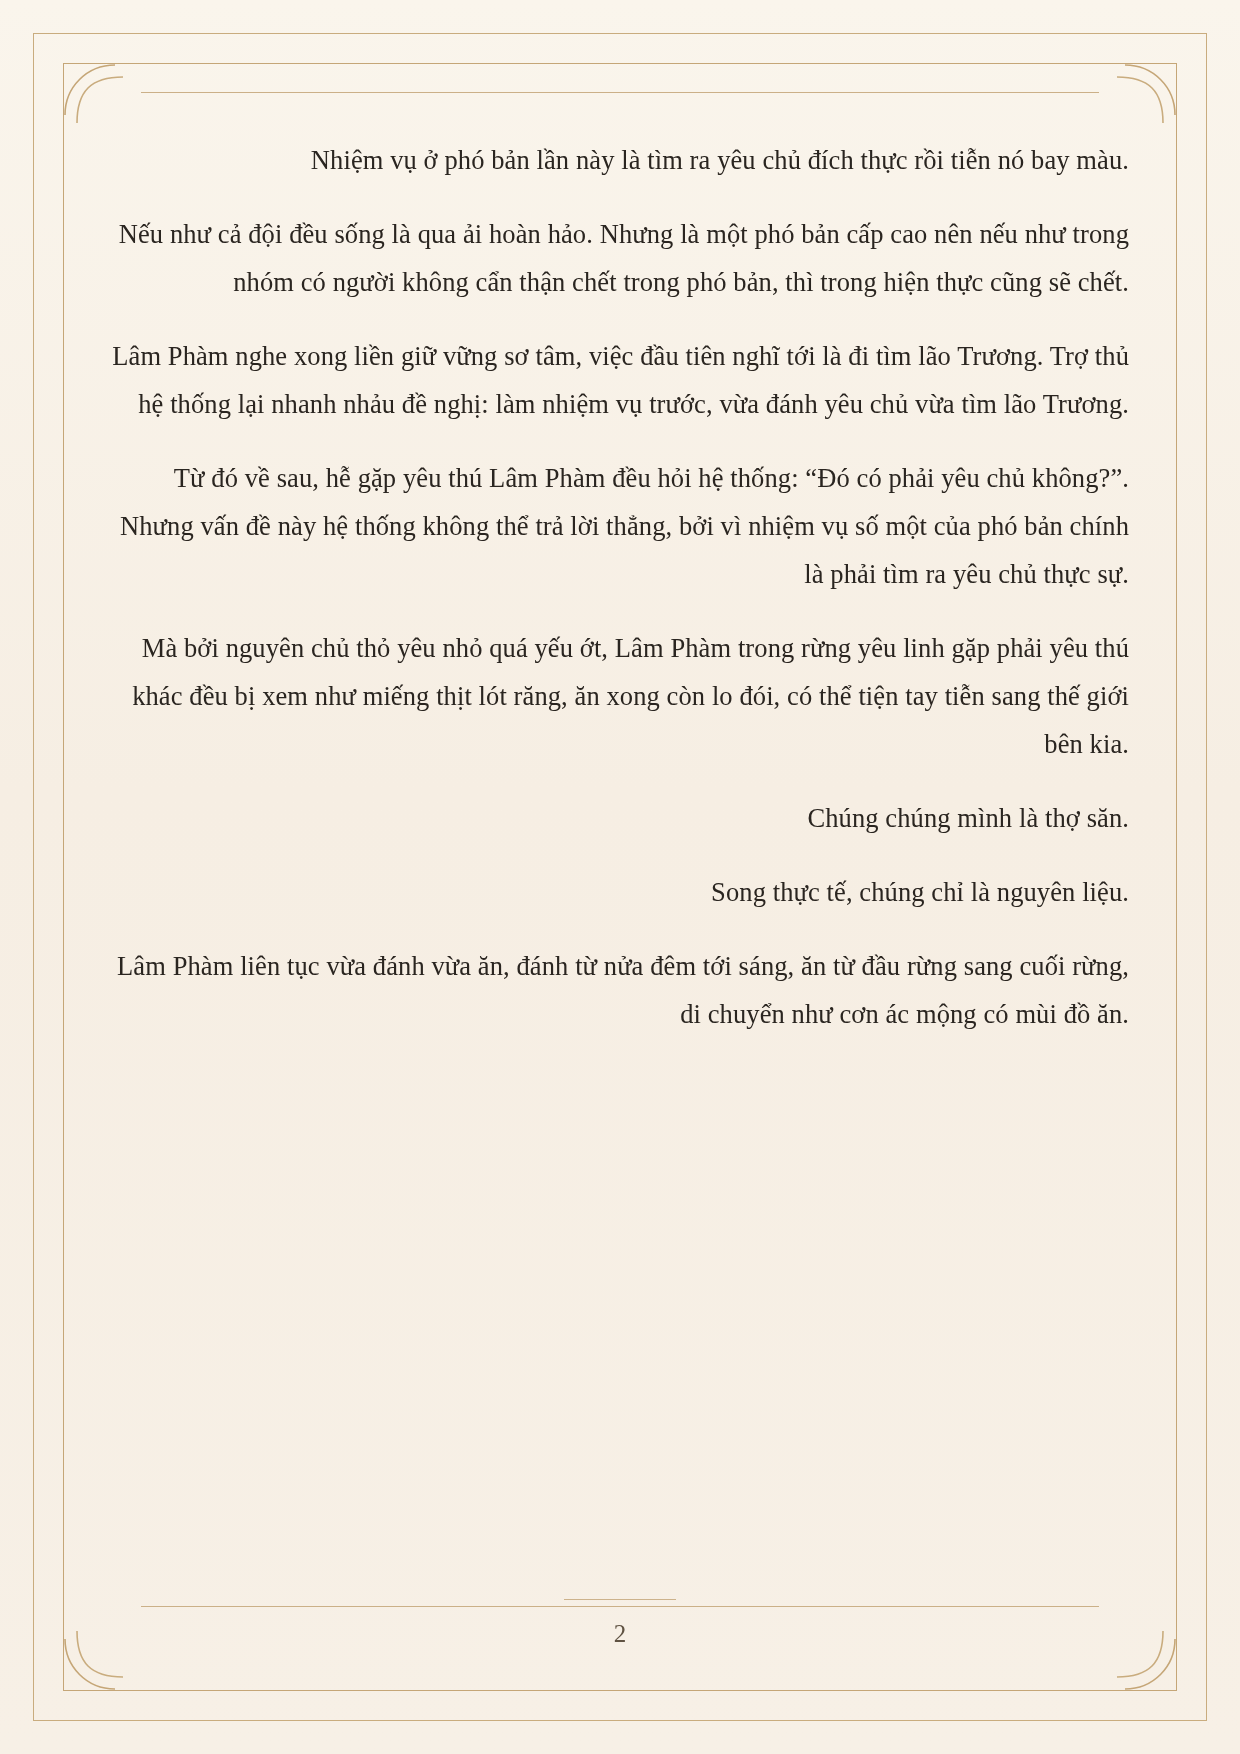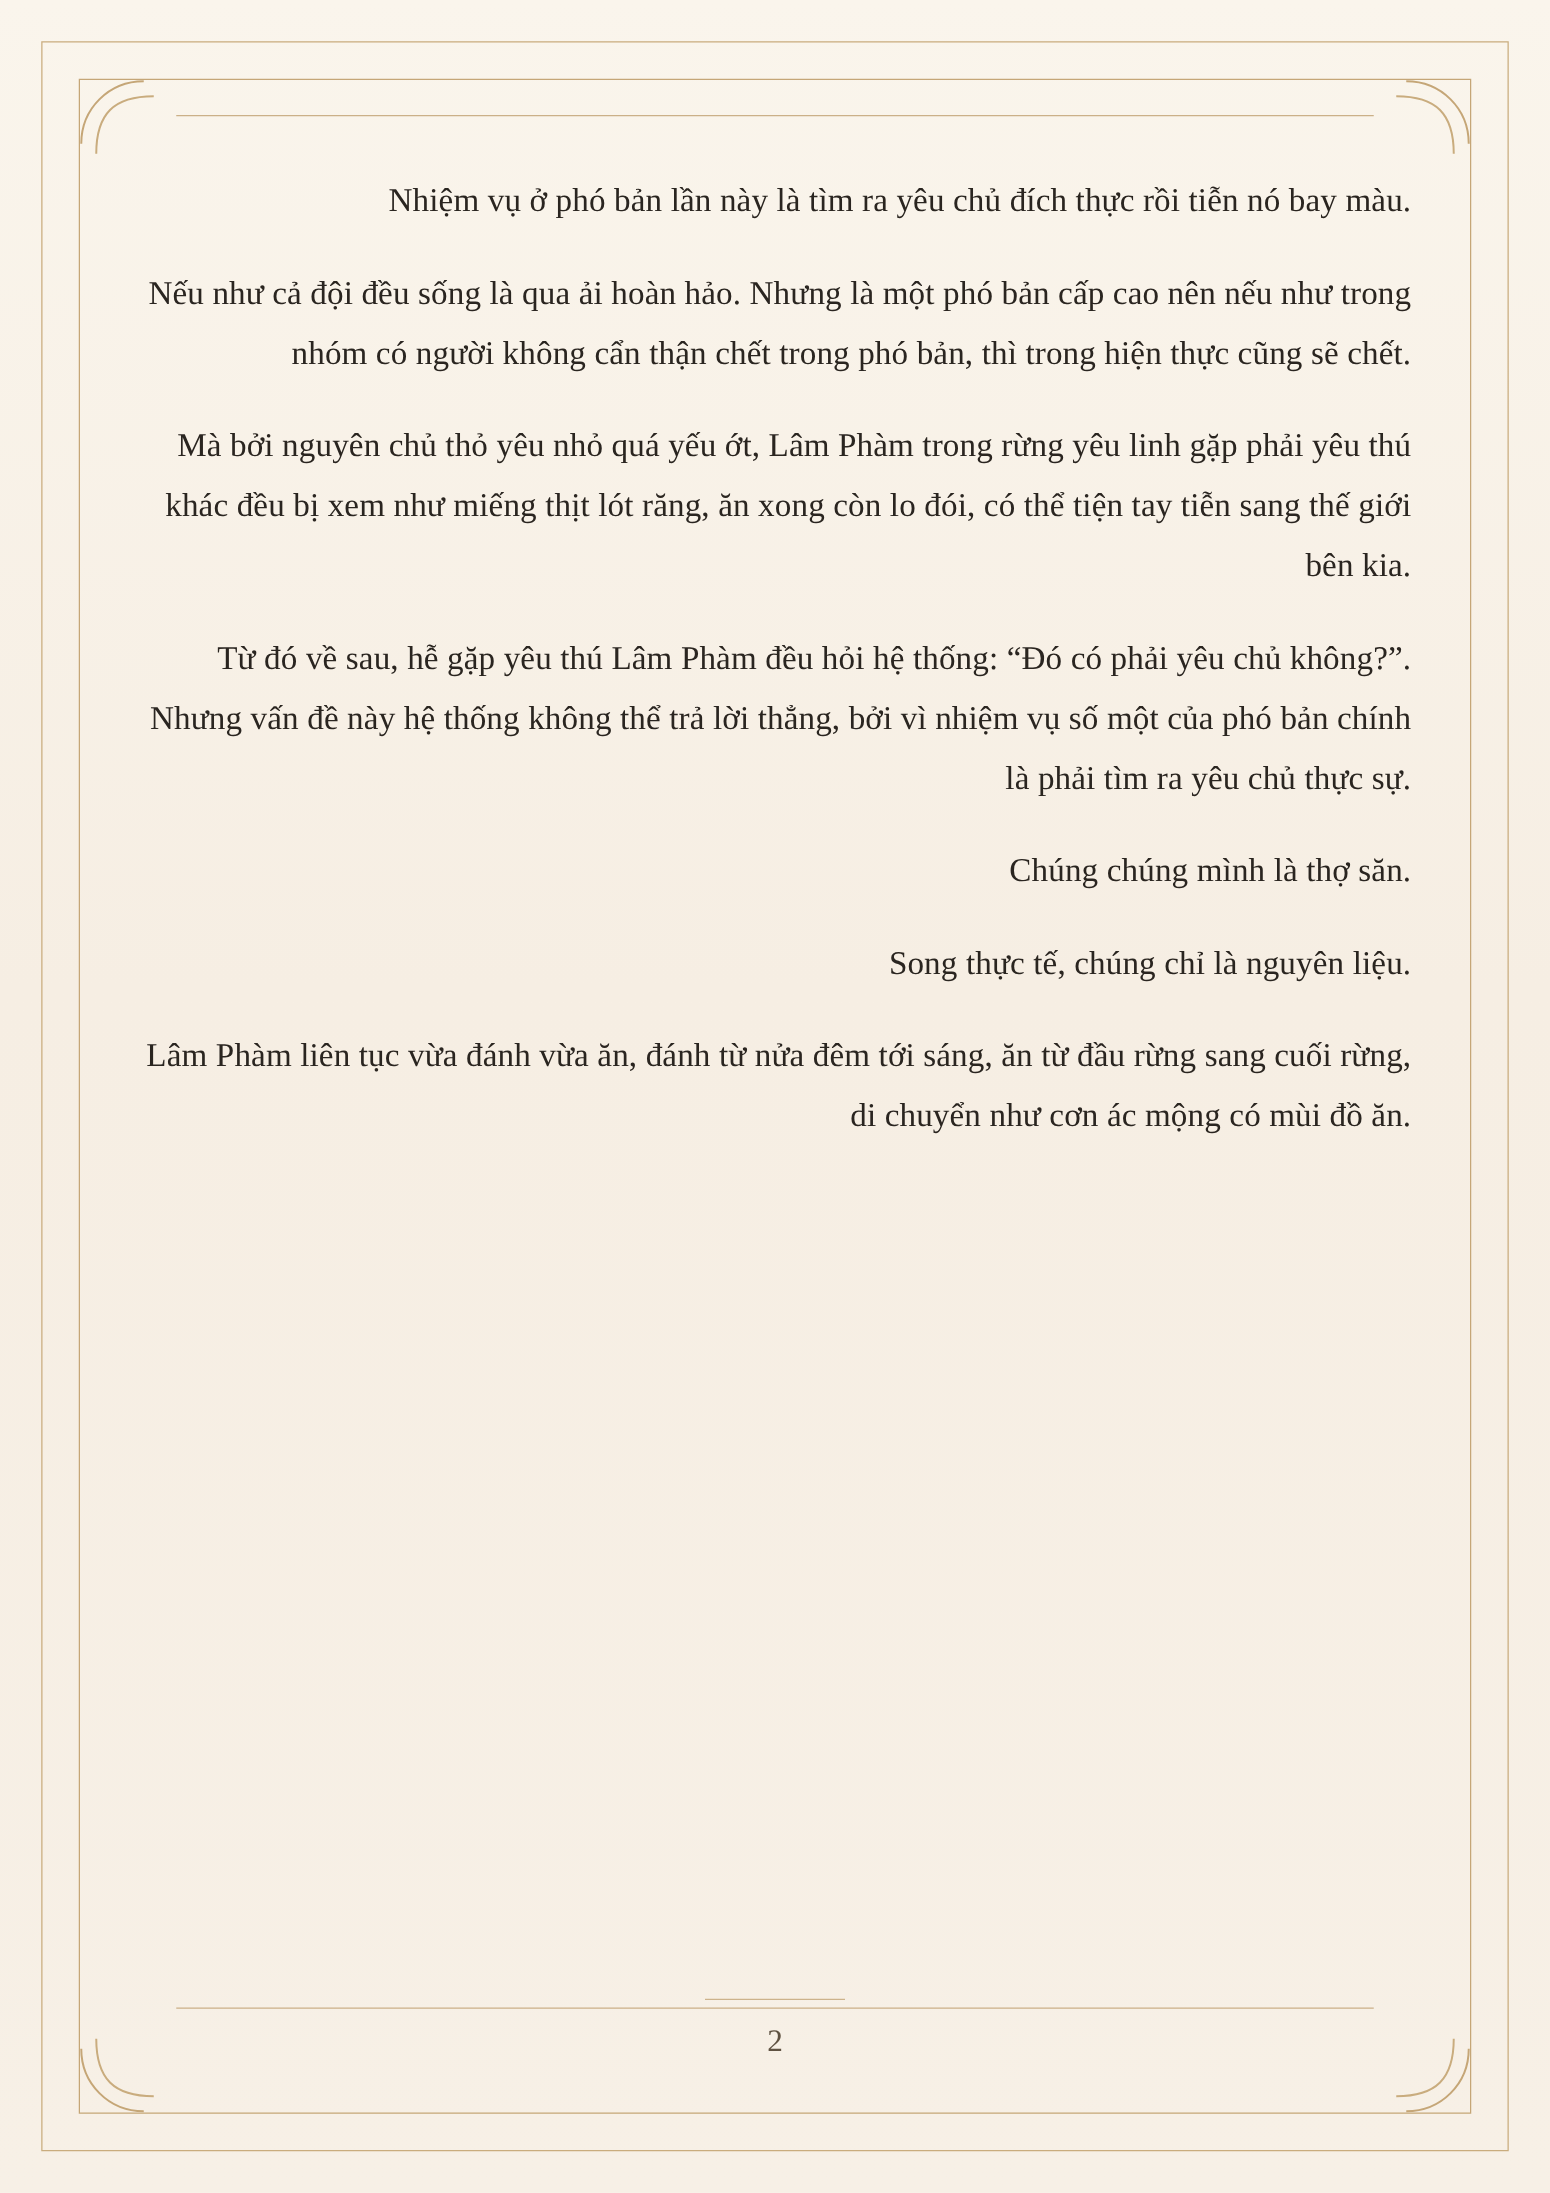--- a/index.html
+++ b/index.html
@@ -160,22 +160,23 @@
     </svg>
   </div>
 
   <div class="content">
 
     <div class="rule-top"></div>
 
     <div class="body-text">
       <p>Nhiệm vụ ở phó bản lần này là tìm ra yêu chủ đích thực rồi tiễn nó bay màu.</p>
       <p>Nếu như cả đội đều sống là qua ải hoàn hảo. Nhưng là một phó bản cấp cao nên nếu như trong nhóm có người không cẩn thận chết trong phó bản, thì trong hiện thực cũng sẽ chết.</p>
+      <p>Lâm Phàm nghe xong liền giữ vững sơ tâm, việc đầu tiên nghĩ tới là đi tìm lão Trương. Trợ thủ hệ thống lại nhanh nhảu đề nghị: làm nhiệm vụ trước, vừa đánh yêu chủ vừa tìm lão Trương.</p>
+      <p>Từ đó về sau, hễ gặp yêu thú Lâm Phàm đều hỏi hệ thống: “Đó có phải yêu chủ không?”. Nhưng vấn đề này hệ thống không thể trả lời thẳng, bởi vì nhiệm vụ số một của phó bản chính là phải tìm ra yêu chủ thực sự.</p>
       <p>Mà bởi nguyên chủ thỏ yêu nhỏ quá yếu ớt, Lâm Phàm trong rừng yêu linh gặp phải yêu thú khác đều bị xem như miếng thịt lót răng, ăn xong còn lo đói, có thể tiện tay tiễn sang thế giới bên kia.</p>
-      <p>Từ đó về sau, hễ gặp yêu thú Lâm Phàm đều hỏi hệ thống: “Đó có phải yêu chủ không?”. Nhưng vấn đề này hệ thống không thể trả lời thẳng, bởi vì nhiệm vụ số một của phó bản chính là phải tìm ra yêu chủ thực sự.</p>
       <p>Chúng chúng mình là thợ săn.</p>
       <p>Song thực tế, chúng chỉ là nguyên liệu.</p>
       <p>Lâm Phàm liên tục vừa đánh vừa ăn, đánh từ nửa đêm tới sáng, ăn từ đầu rừng sang cuối rừng, di chuyển như cơn ác mộng có mùi đồ ăn.</p>
     </div>
 
     <div class="footer">
       <div class="rule-bottom-short"></div>
       <div class="rule-bottom"></div>
       <div class="page-number">2</div>
     </div>

